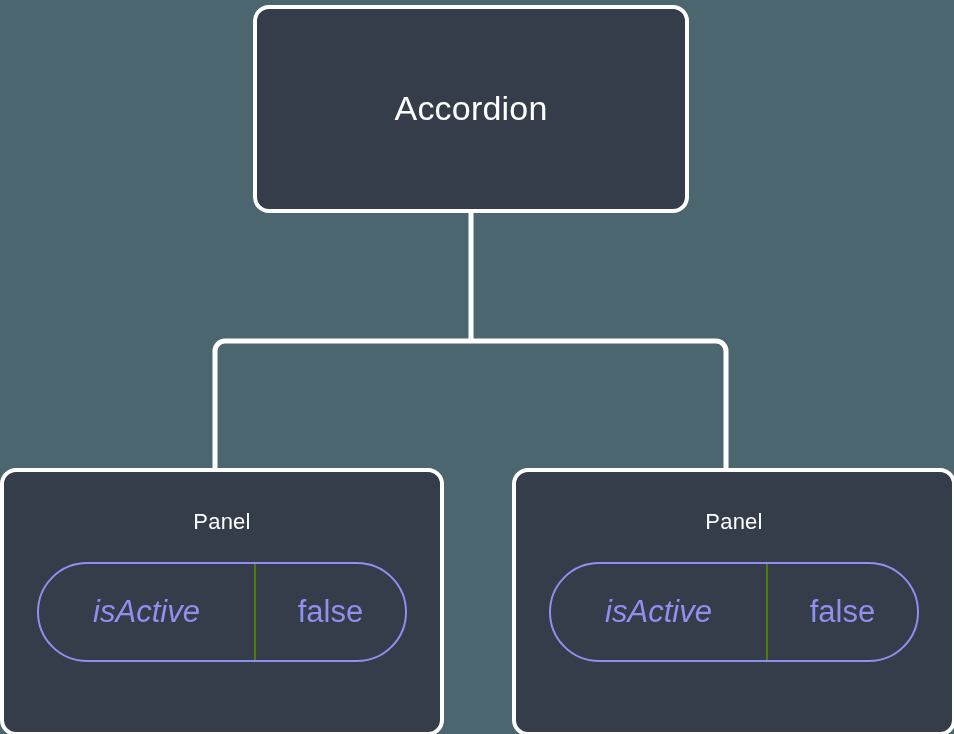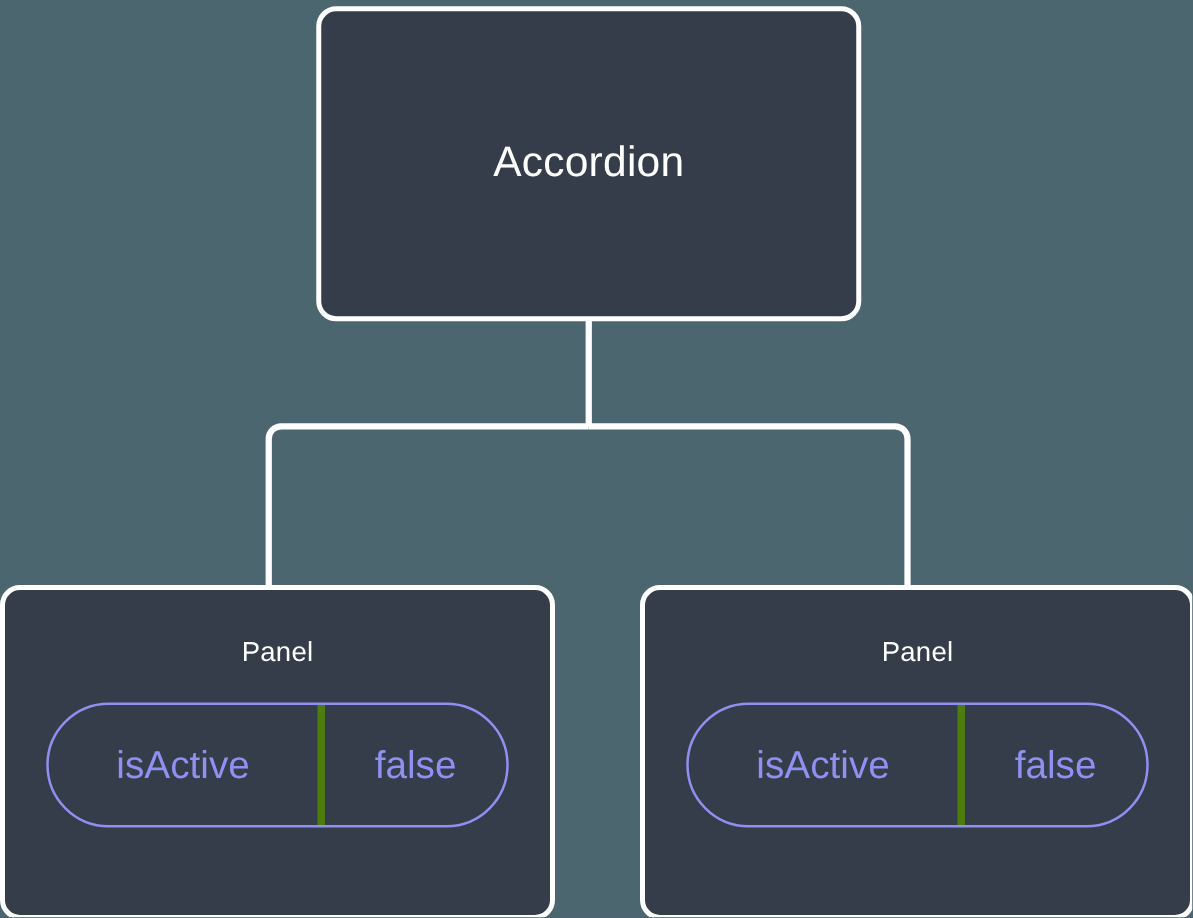--- a/index.html
+++ b/index.html
@@ -41,21 +41,21 @@
     border-radius: 16px;
     display: flex;
     flex-direction: column;
     align-items: center;
     z-index: 2;
   }
   .node-root {
     left: 253px;
     top: 5px;
     width: 436px;
-    height: 252px;
+    height: 208px;
     justify-content: center;
   }
   .node-child {
     width: 444px;
     height: 268px;
     justify-content: flex-start;
     padding-top: 38px;
   }
   .node-child-left {
     left: 0px;
@@ -93,21 +93,22 @@
   .state-cell {
     display: flex;
     align-items: center;
     justify-content: center;
     color: #8f90ef;
     font-size: 31px;
     white-space: nowrap;
   }
   .state-key {
     flex: 0 0 215px;
-    border-right: 6px solid #4d7c0f;
+    border-right: 2px solid #4d7c0f;
+    font-style: italic;
   }
   .state-val {
     flex: 1 1 auto;
   }
 </style>
 </head>
 <body>
 
 <div id="canvas">
 

